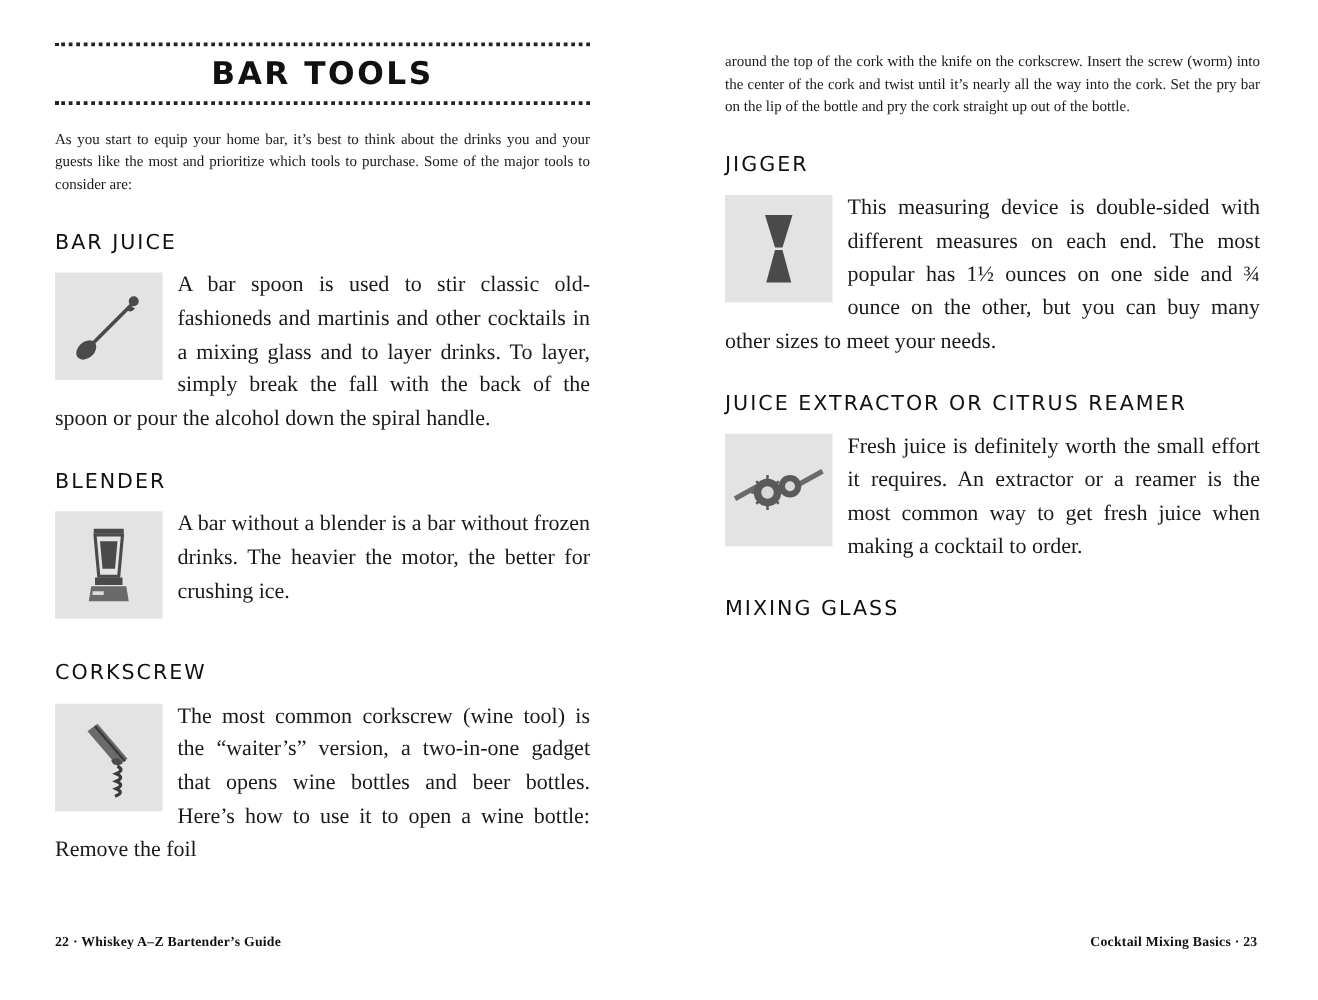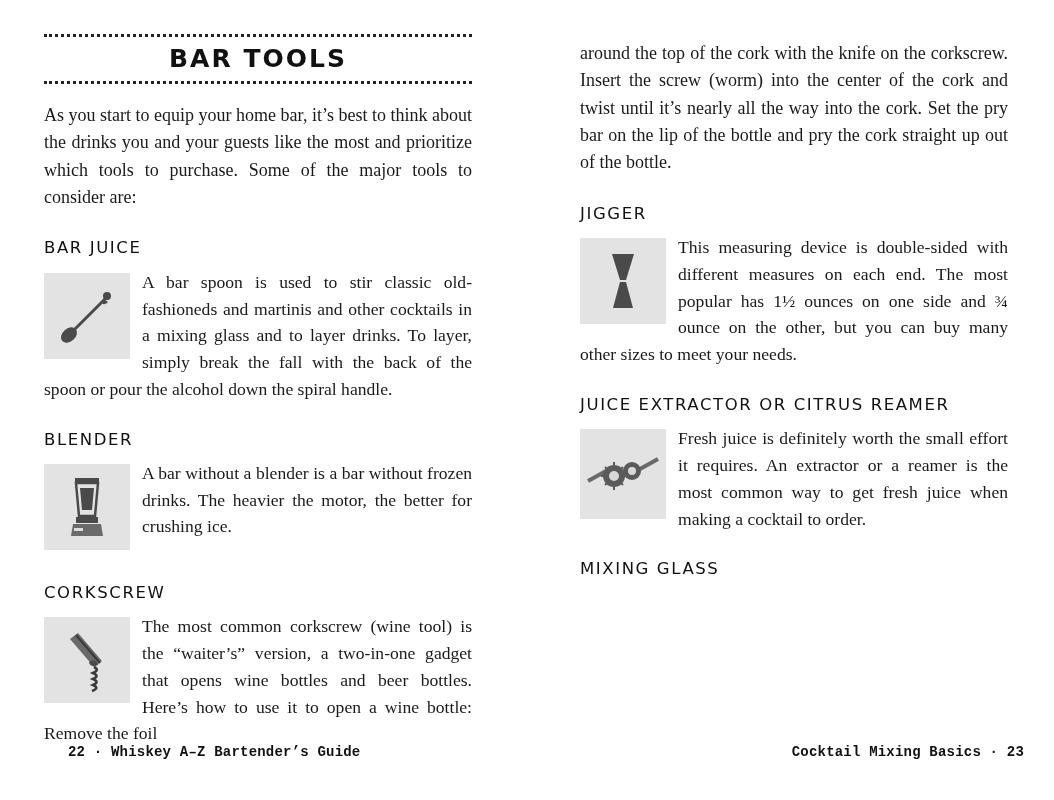--- a/index.html
+++ b/index.html
@@ -52,21 +52,21 @@
     font-weight: bold;
     font-size: 25px;
     letter-spacing: 2.0px;
     text-align: center;
     margin: 7px 0 8px 0;
     color: #111;
   }
 
   
   p.body {
-    font-size: 18px;
+    font-size: 12px;
     line-height: 1.52;
     text-align: justify;
     margin: 0 0 14px 0;
     hyphens: auto;
   }
   p.body.first {
     margin-top: 10px;
   }
 
   
@@ -96,29 +96,28 @@
     line-height: 1.52;
     text-align: justify;
     margin: 0;
     hyphens: auto;
   }
 
   
   .folio {
     position: absolute;
     bottom: 40px;
-    font-family: Liberation Mono, monospace;
+    font-family: Liberation Serif, serif;
     font-weight: bold;
-    font-size: 14px;
+    font-size: 11px;
     color: #111;
     letter-spacing: 0.2px;
-    margin-left: 24px;
   }
   .folio-left { left: 44px; }
-  .folio-right { right: 30px; }
+  .folio-right { right: 48px; }
 
   
   .thumb svg { display: block; position: absolute; top: 0; left: 0; }
 </style>
 </head>
 <body>
 
 <div class="spread">
 
   <div class="page page-left">

